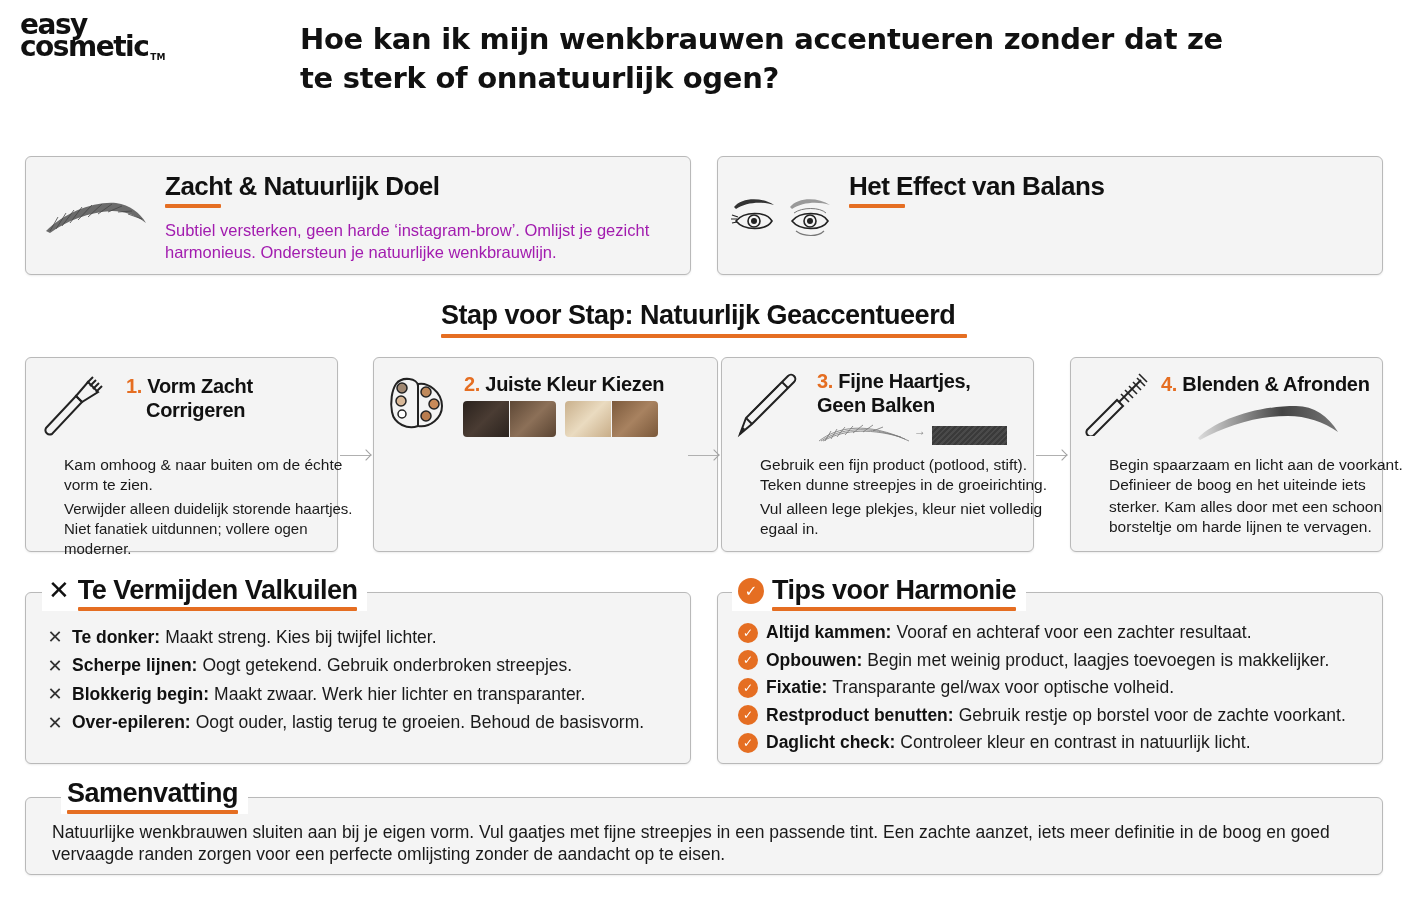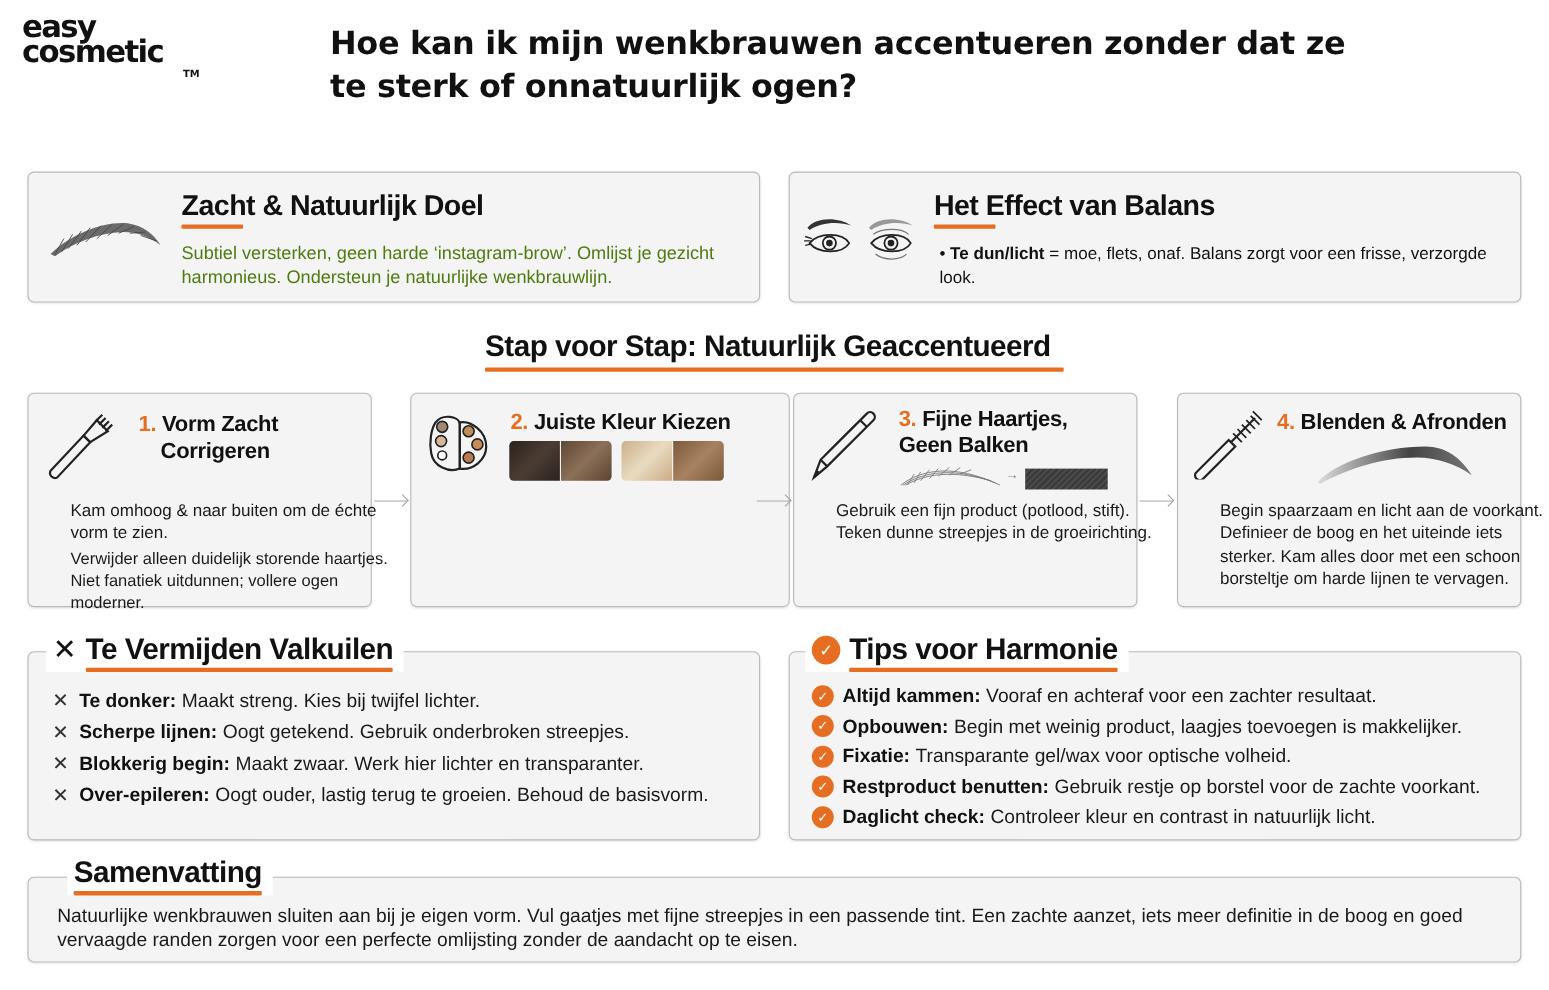--- a/index.html
+++ b/index.html
@@ -2,30 +2,30 @@
 <html><head>
 <meta charset="utf-8">
 <style>
   * { box-sizing: border-box; margin: 0; padding: 0; }
   html, body { width: 1408px; height: 900px; background: #ffffff; overflow: hidden; }
   body { position: relative; font-family: "Liberation Sans", "DejaVu Sans", sans-serif; color: #111; }
 
   .logo { position: absolute; left: 20px; top: 14px; line-height: 22px; font-family: "DejaVu Sans", sans-serif; font-weight: bold; color: #111; letter-spacing: -1.5px; }
   .logo .l1 { font-size: 28px; display: block; }
   .logo .l2 { font-size: 28px; display: block; }
-  .logo .tm { font-size: 9px; letter-spacing: 0; vertical-align: top; position: relative; top: 21px; margin-left: 18px; }
+  .logo .tm { font-size: 9px; letter-spacing: 0; vertical-align: top; position: relative; top: 10px; margin-left: 2px; }
 
   .main-title { position: absolute; left: 300px; top: 20px; width: 960px; font-family: "DejaVu Sans", sans-serif; font-weight: bold; font-size: 29px; line-height: 39px; color: #111; letter-spacing: -0.3px; }
 
   .card { position: absolute; background: #f4f4f4; border: 1.5px solid #b9b9b9; border-radius: 6px; box-shadow: 0 1px 2px rgba(0,0,0,0.08); }
   .accent { color: #e56e22; }
   .uline { display: block; height: 4px; background: #e56e22; border-radius: 1px; }
 
   .top-card .title { position: absolute; font-size: 26px; font-weight: bold; letter-spacing: -0.5px; color: #111; }
-  .top-card .body { position: absolute; font-size: 16.5px; line-height: 22px; color: #4d7c0f; }
+  .top-card .body { position: absolute; font-size: 16.5px; line-height: 22px; color: #a21caf; }
 
   .section-title { position: absolute; left: 441px; top: 300px; font-size: 27px; font-weight: bold; letter-spacing: -0.5px; }
   .section-title .uline { margin-top: 3px; width: 526px; height: 4px; }
 
   .step .icon { position: absolute; }
   .step .step-title { position: absolute; font-size: 20px; font-weight: bold; line-height: 24px; letter-spacing: -0.3px; }
   .step .step-body { position: absolute; font-size: 15.5px; line-height: 20px; color: #1a1a1a; margin-left: 26px; }
   .step .step-body p { margin-bottom: 4px; }
 
   .connector { position: absolute; height: 1px; background: #b0b0b0; }
@@ -89,21 +89,20 @@
     <circle cx="80" cy="26" r="6" fill="none" stroke="#222" stroke-width="1.6"></circle>
     <circle cx="80" cy="26" r="3" fill="#222"></circle>
     <path d="M64 18 C 72 12, 90 12, 96 18" fill="none" stroke="#777" stroke-width="1"></path>
     <path d="M66 36 C 74 42, 88 42, 94 36" fill="none" stroke="#777" stroke-width="1.2"></path>
   </svg>
   <div class="title" style="left:131px; top:14px;">
     <span>Het Effect van Balans</span>
     <span class="uline" style="width:56px; margin-top:2px;"></span>
   </div>
   <ul style="position:absolute; left:136px; top:63px; list-style:none; font-size:15.5px; line-height:22px;">
-    <li>• <b>Te dun/licht</b><span> = moe, flets, onaf. Balans zorgt voor een frisse, verzorgde look.</span></li>
   </ul>
 </div>
 
 <div class="section-title">
   <span>Stap voor Stap: Natuurlijk Geaccentueerd</span>
   <span class="uline"></span>
 </div>
 
 <div class="card step" style="left:25px; top:357px; width:313px; height:195px;">
   <svg class="icon" style="left:14px; top:12px;" width="66" height="66" viewBox="0 0 66 66">
@@ -171,20 +170,21 @@
         <path d="M28 14 L 36 5"></path>
         <path d="M36 12 L 46 4"></path>
         <path d="M46 11 L 56 4"></path>
         <path d="M56 10 L 66 6"></path>
     </g>
   </svg>
   <span style="position:absolute; left:192px; top:66px; font-size:12px; color:#888;">→</span>
   <div style="position:absolute; left:210px; top:68px; width:75px; height:19px; background:repeating-linear-gradient(135deg,#3a3a3a 0 2px,#4a4a4a 2px 4px);"></div>
   <div class="step-body" style="left:12px; top:97px; width:300px;">
     <p>Gebruik een fijn product (potlood, stift). Teken dunne streepjes in de groeirichting.</p>
+    <p>Vul alleen lege plekjes, kleur niet volledig egaal in.</p>
   </div>
 </div>
 
 <div class="connector" style="left:1036px; top:455px; width:30px;"></div>
 
 <div class="card step" style="left:1070px; top:357px; width:313px; height:195px;">
   <svg class="icon" style="left:12px; top:12px;" width="66" height="66" viewBox="0 0 66 66">
     <path d="M4 60 L 34 30 L 40 36 L 10 66 C 6 68, 2 64, 4 60 Z" fill="none" stroke="#222" stroke-width="2"></path>
     <path d="M36 32 L 58 10" stroke="#222" stroke-width="2"></path>
     <g stroke="#222" stroke-width="1.6">

